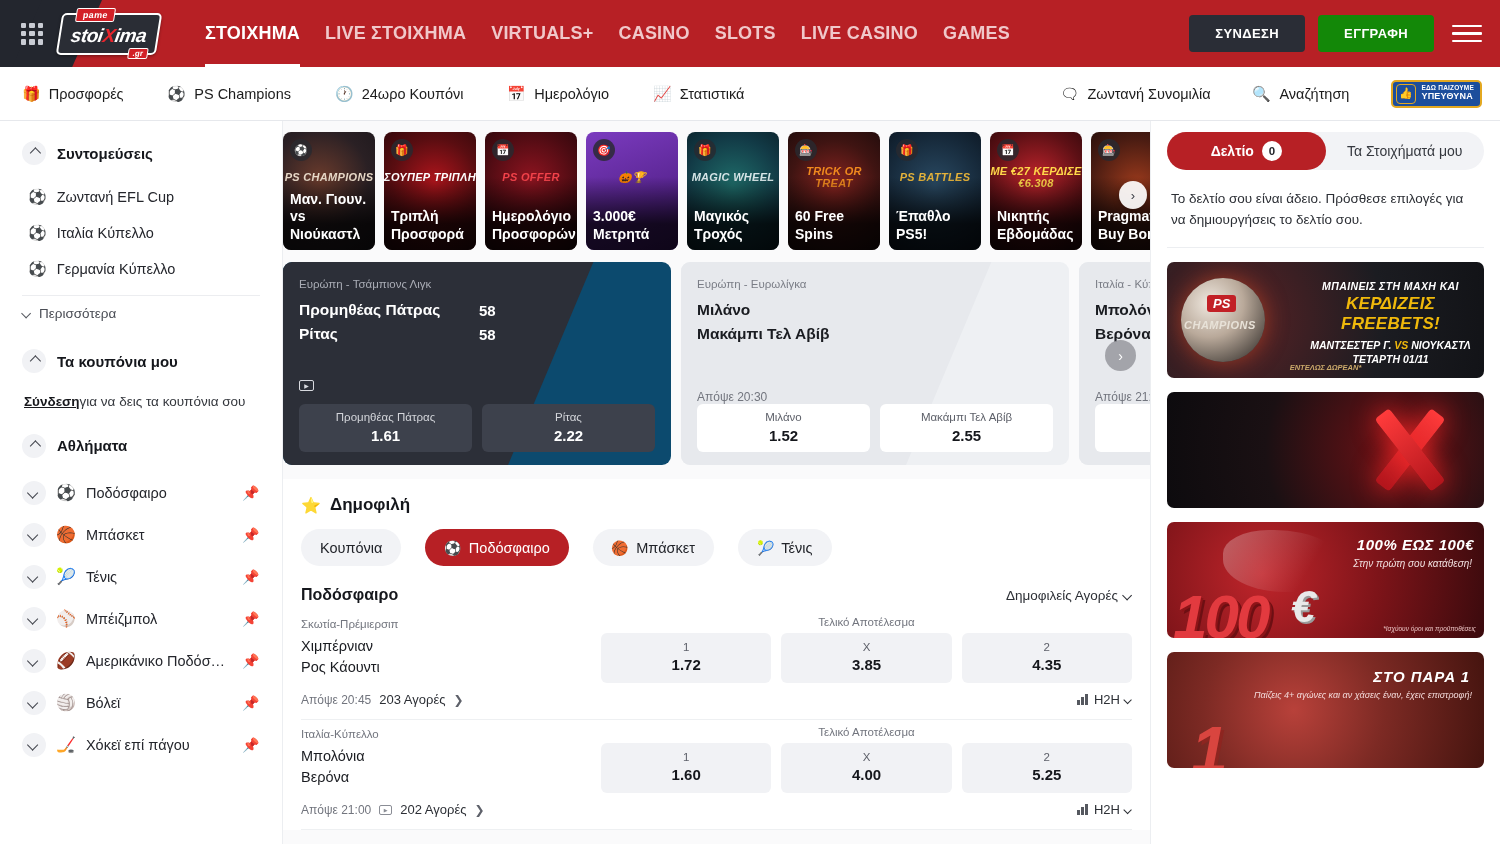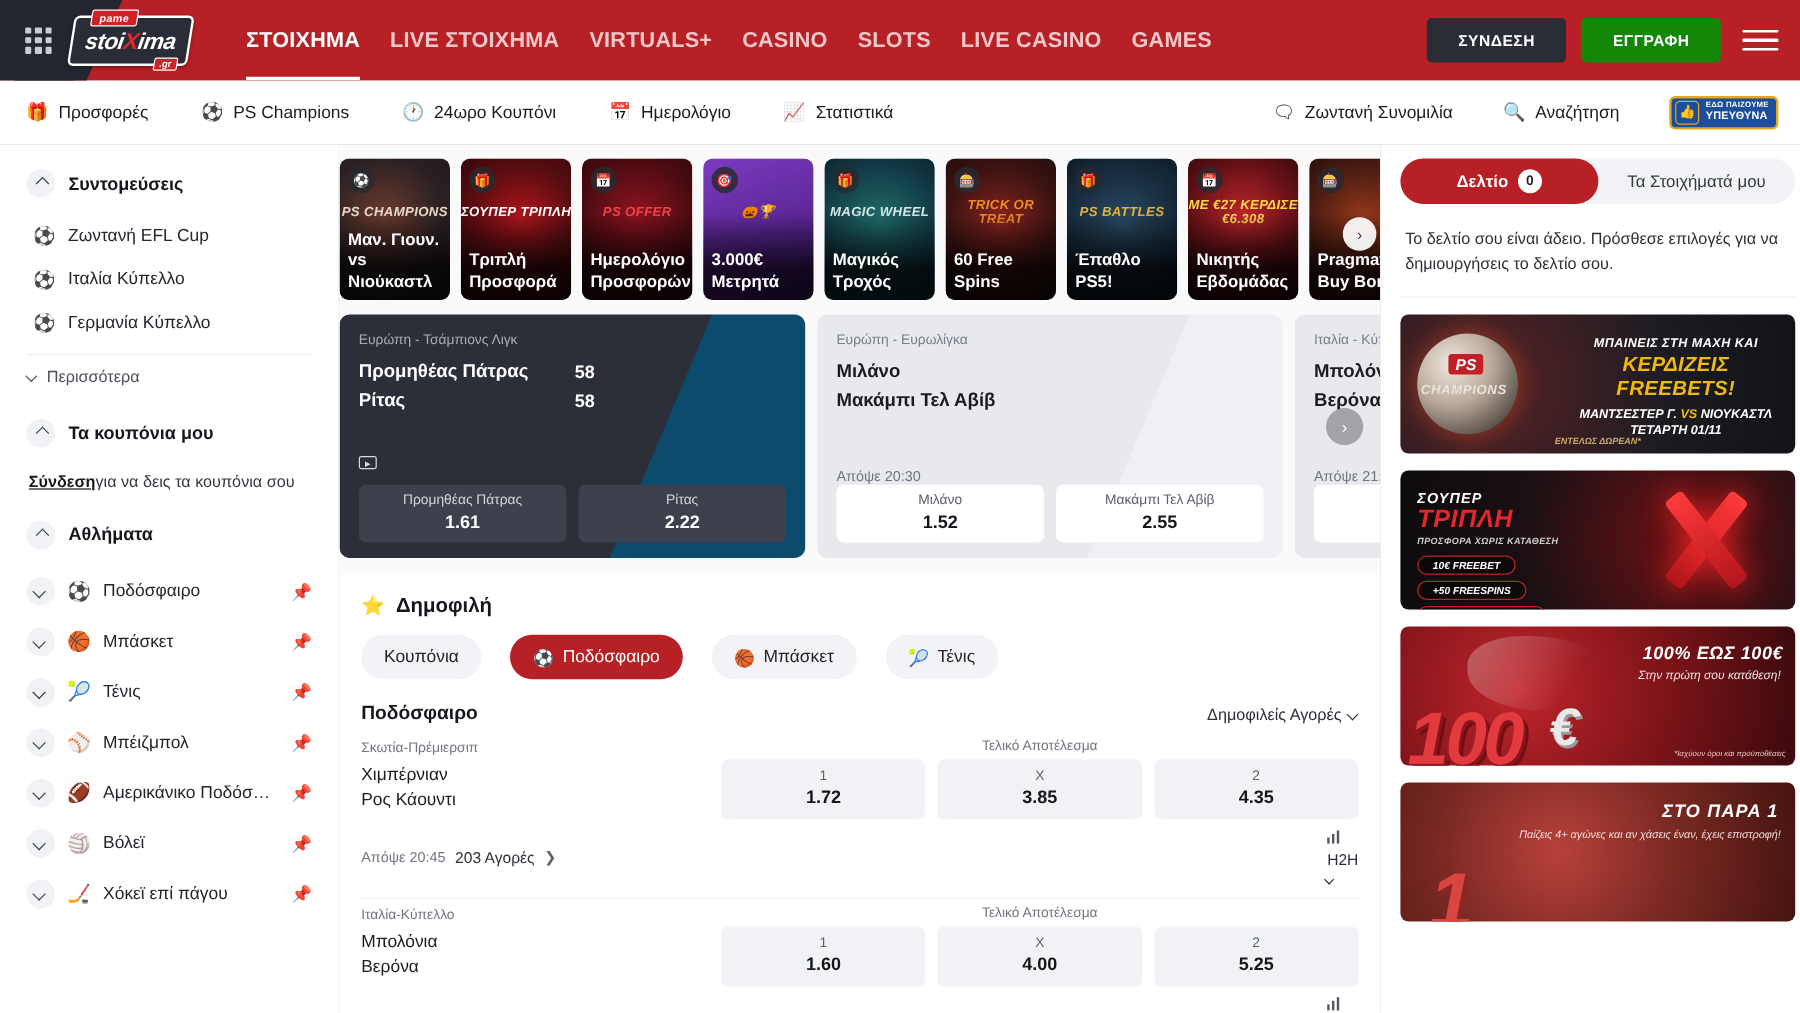--- a/index.html
+++ b/index.html
@@ -563,45 +563,45 @@
     align-items: center;
     justify-content: center;
     font-size: 5px;
     color: #8a8d95;
   }
   .markets-count { color: #2c2f35; font-size: 13px; cursor: pointer; }
   .arrow-r { color: #5e616a; font-size: 12px; cursor: pointer; }
   .h2h {
     margin-left: auto;
     display: flex;
+    align-items: center;
     gap: 6px;
     font-size: 13px;
     color: #2c2f35;
     cursor: pointer;
-    flex-direction: column;
   }
   .bars-icon {
     display: inline-flex;
     align-items: flex-end;
     gap: 1.5px;
     height: 11px;
   }
   .bars-icon i { width: 2.5px; background: #55585f; display: block; }
   .bars-icon i:nth-child(1) { height: 5px; }
   .bars-icon i:nth-child(2) { height: 8px; }
   .bars-icon i:nth-child(3) { height: 11px; }
   .h2h .chev { width: 6px; height: 6px; border-color: #2c2f35; }
 
   
   .rightpanel {
     width: 350px;
     flex: 0 0 350px;
     background: #fff;
     border-left: 1px solid #eceef1;
-    padding: 11px 4px 0 16px;
+    padding: 11px 16px 0 16px;
     overflow: hidden;
   }
   .slip-tabs {
     display: flex;
     background: #f2f3f6;
     border-radius: 22px;
     height: 38px;
     align-items: center;
     margin-bottom: 13px;
   }
@@ -1247,28 +1247,20 @@
         <div class="l5">ΕΝΤΕΛΩΣ ΔΩΡΕΑΝ*</div>
       </div>
     </div>
 
     <div class="rbanner b2">
       <div class="rb-inner">
         <div class="xmark">
             <i></i>
             <i></i>
           </div>
-        <div class="txt">
-          <div class="l1">ΣΟΥΠΕΡ</div>
-          <div class="l2">ΤΡΙΠΛΗ</div>
-          <div class="l3">ΠΡΟΣΦΟΡΑ ΧΩΡΙΣ ΚΑΤΑΘΕΣΗ</div>
-          <div class="chip">10€ FREEBET</div><br>
-          <div class="chip">+50 FREESPINS</div><br>
-          <div class="chip">+50 GOLDEN CHIPS</div>
-        </div>
       </div>
     </div>
 
     <div class="rbanner b3">
       <div class="rb-inner">
         <div class="player"></div>
         <div class="big">100</div>
         <div class="eur">€</div>
         <div class="t1">100% ΕΩΣ 100€</div>
         <div class="t2">Στην πρώτη σου κατάθεση!</div>

